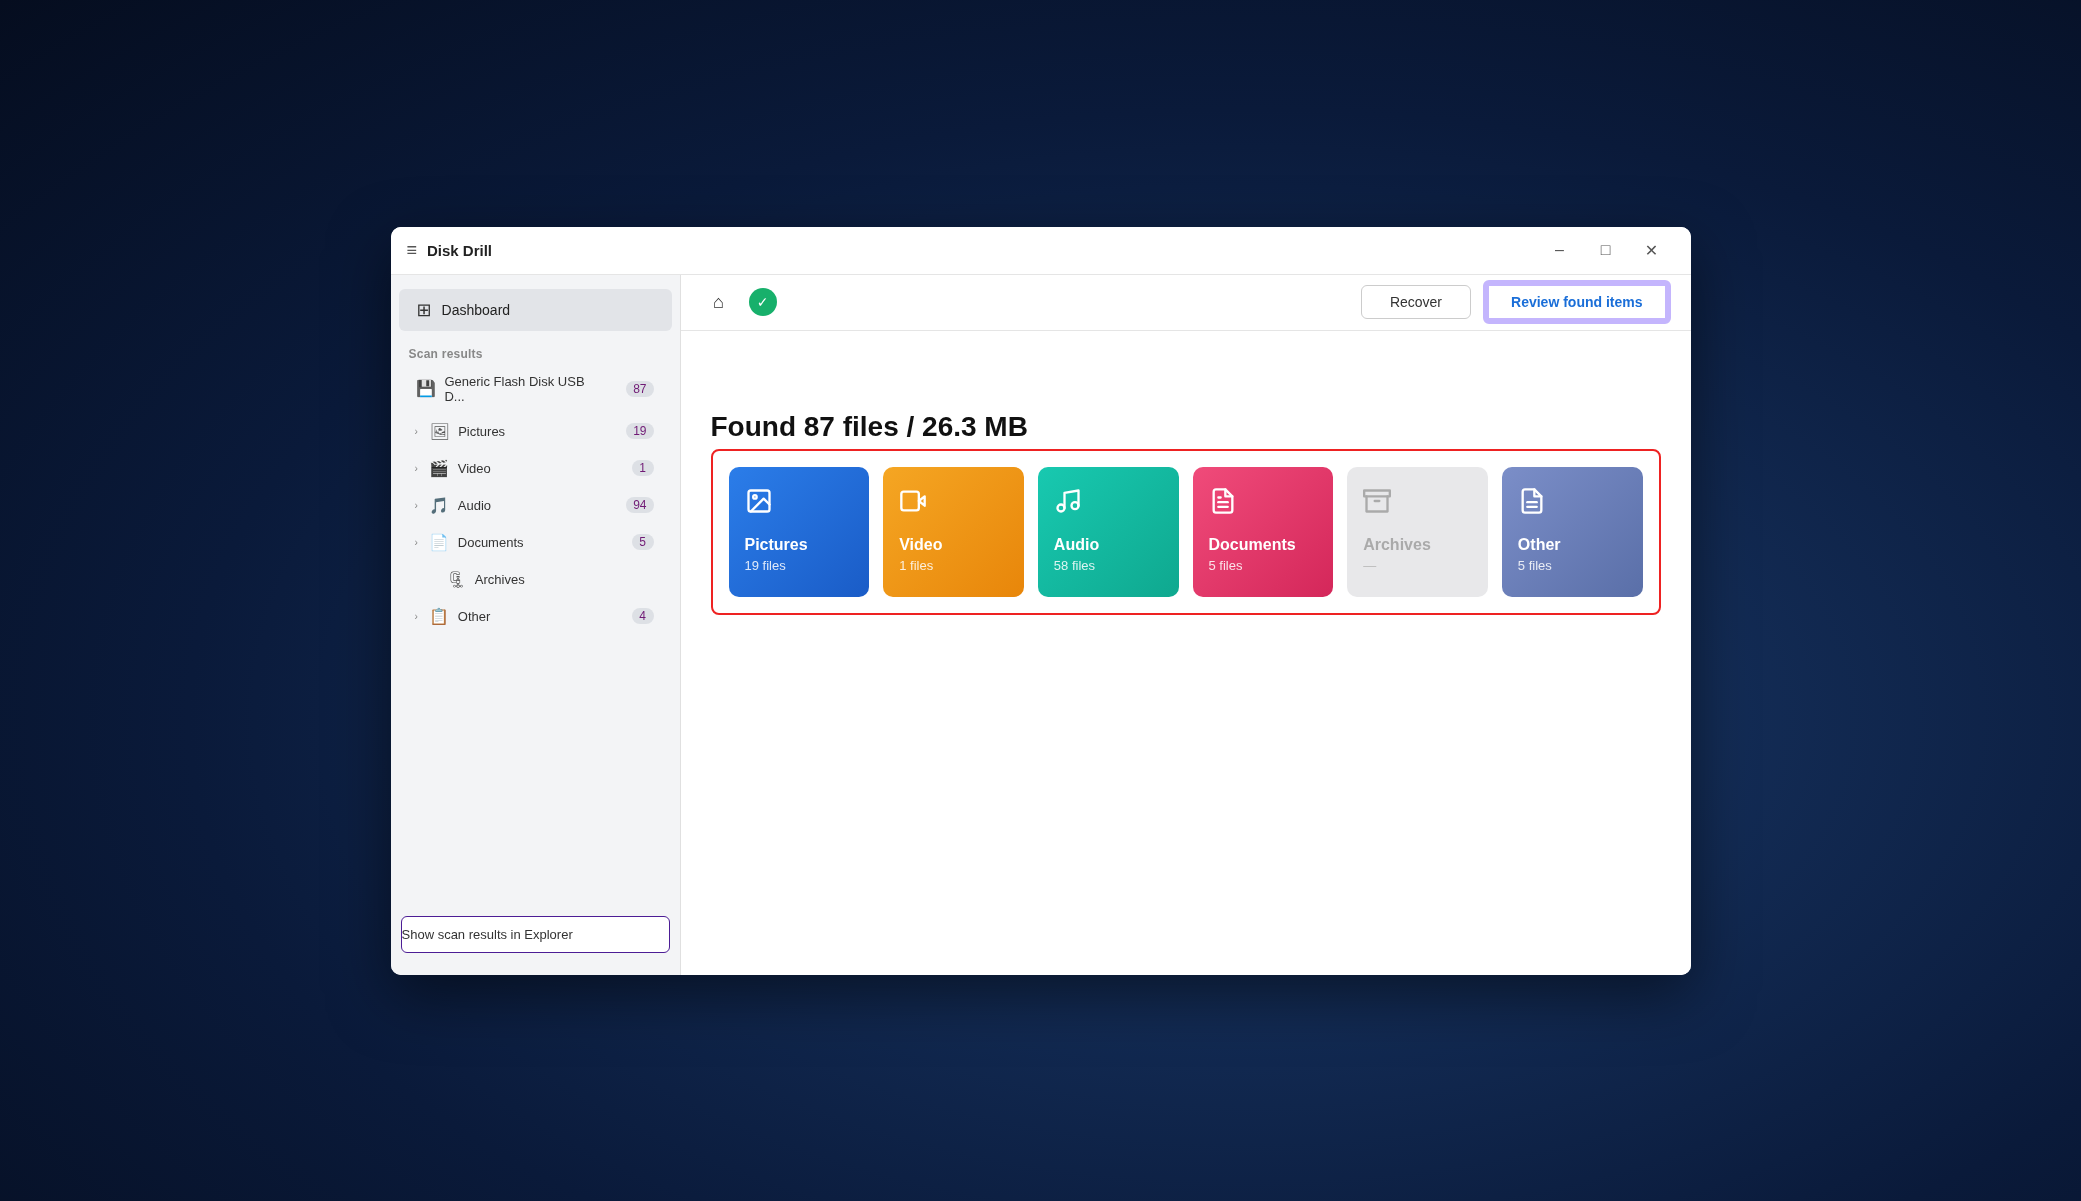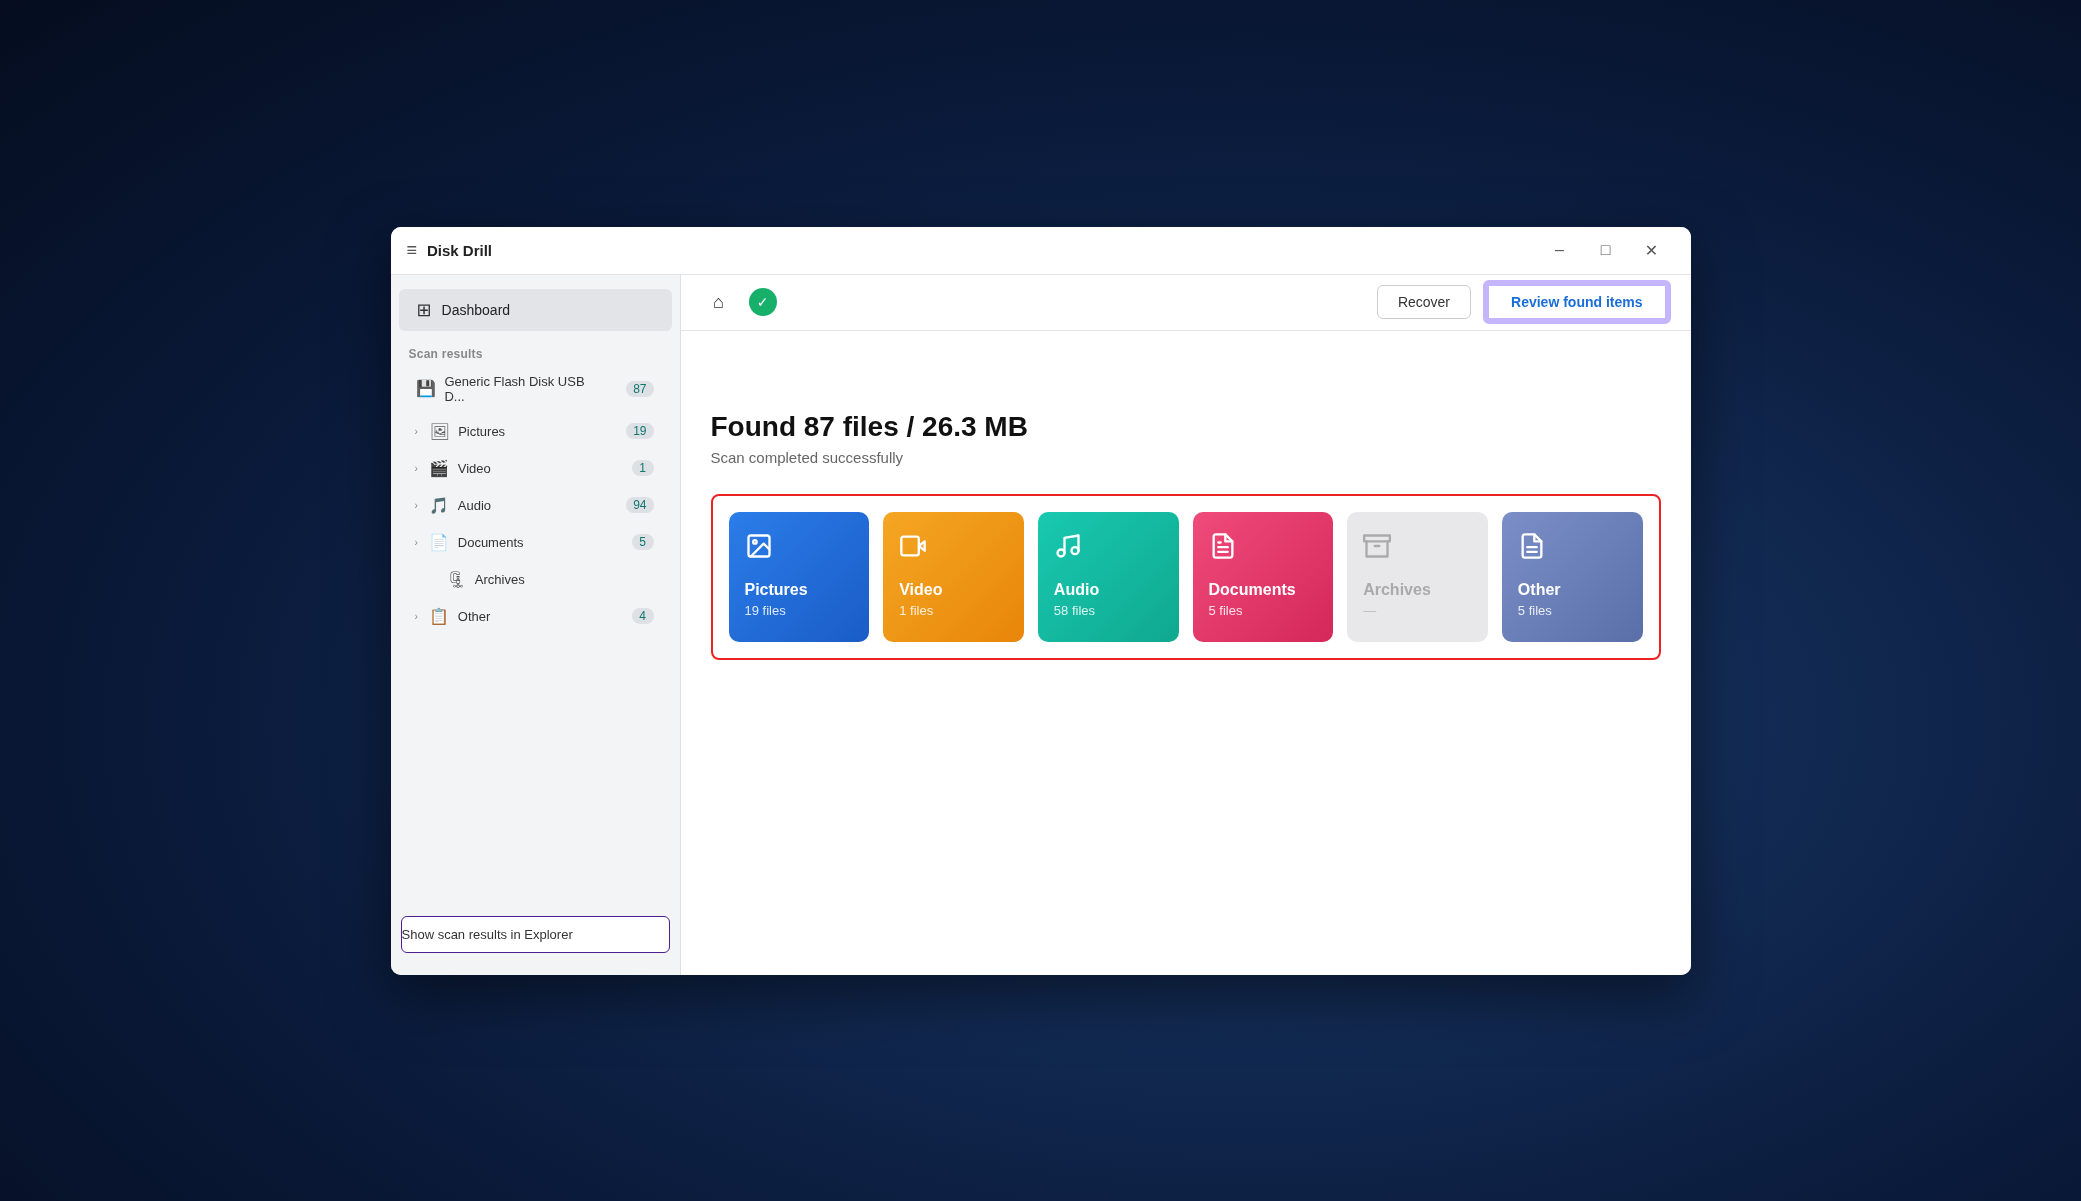--- a/index.html
+++ b/index.html
@@ -112,21 +112,21 @@
       font-size: 16px;
       color: #555;
     }
     .sidebar-item-label {
       font-size: 13px;
       color: #333;
       flex: 1;
     }
     .sidebar-item-count {
       font-size: 12px;
-      color: #0f766e;
+      color: #701a75;
       background: #dde0e5;
       border-radius: 10px;
       padding: 1px 7px;
       min-width: 22px;
       text-align: center;
       margin-left: 20px;
     }
     .sidebar-item-disk {
       display: flex;
       align-items: center;
@@ -181,21 +181,21 @@
       background: #17b06b;
       border-radius: 50%;
       display: flex;
       align-items: center;
       justify-content: center;
       color: #fff;
       font-size: 14px;
     }
     .toolbar-spacer { flex: 1; }
     .toolbar-recover-btn {
-      padding: 8px 20px;
+      padding: 8px 28px;
       background: #fff;
       border: 1px solid #ccc;
       border-radius: 6px;
       font-size: 14px;
       color: #333;
       cursor: pointer;
     }
     .toolbar-review-btn {
       padding: 8px 22px;
       background: #fff;
@@ -355,21 +355,20 @@
         <div class="toolbar-check">
           <span>✓</span>
         </div>
         <div class="toolbar-spacer"></div>
         <button class="toolbar-recover-btn">Recover</button>
         <button class="toolbar-review-btn">Review found items</button>
       </div>
 
       <div class="content-area">
         <div class="found-title">Found 87 files / 26.3 MB</div>
-        <div class="found-subtitle">Scan completed successfully</div>
 
         <div class="cards-container">
           <div class="card card-pictures">
             <div class="card-icon">
               
               <svg width="28" height="28" viewBox="0 0 24 24" fill="none" stroke="white" stroke-width="2" stroke-linecap="round" stroke-linejoin="round">
                 <rect x="3" y="3" width="18" height="18" rx="2"></rect>
                   <circle cx="8.5" cy="8.5" r="1.5"></circle>
                   <polyline points="21 15 16 10 5 21"></polyline>
               </svg>

